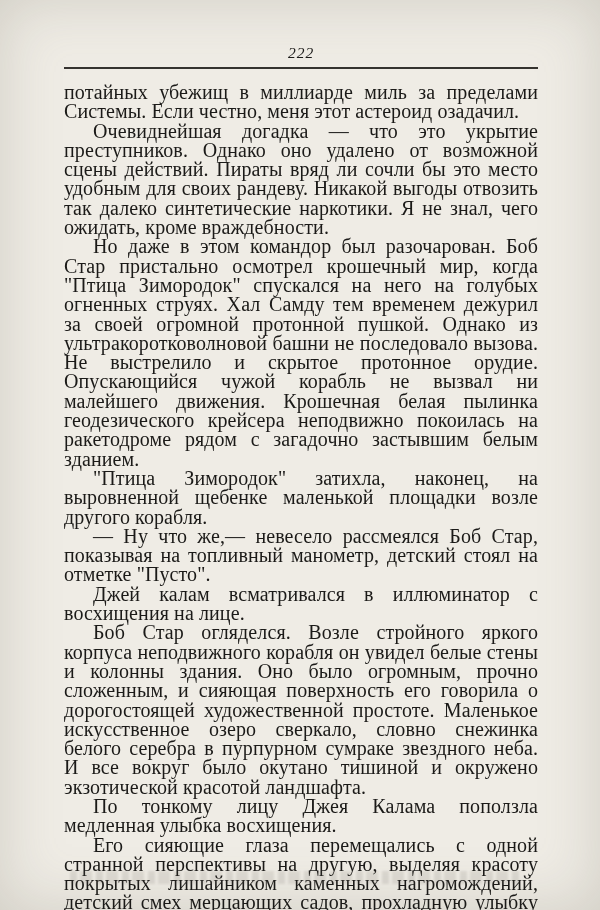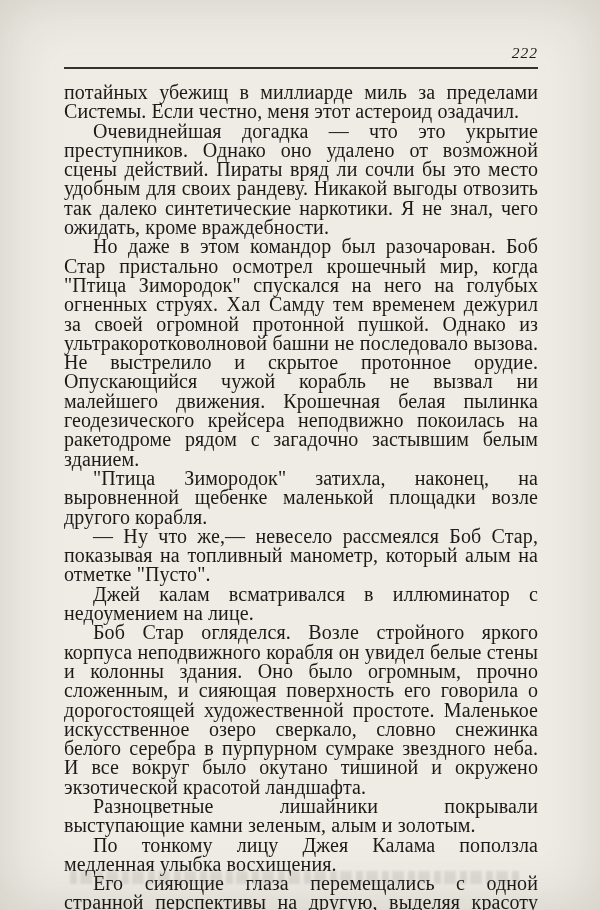--- a/index.html
+++ b/index.html
@@ -18,21 +18,21 @@
     width: 600px;
     height: 910px;
     background: #efece5;
     box-shadow: inset 0 0 60px rgba(120,115,100,0.25);
     box-sizing: border-box;
     padding: 44px 62px 0 64px;
     color: #1b1a18;
   }
   .running-head {
     display: flex;
-    justify-content: flex-end;
+    justify-content: center;
     align-items: baseline;
     font-size: 15px;
     gap: 43px;
   }
   .page-number {
     font-style: italic;
     font-size: 15.5px;
     letter-spacing: 1px;
   }
   .running-title {
@@ -85,23 +85,22 @@
     <span class="page-number">222</span>
   </div>
 
   <hr class="head-rule">
 
   <div class="text-block">
       <p class="para">потайных убежищ в миллиарде миль за пределами Системы. Если честно, меня этот астероид озадачил.</p>
       <p class="para indent">Очевиднейшая догадка — что это укрытие преступников. Однако оно удалено от возможной сцены действий. Пираты вряд ли сочли бы это место удобным для своих рандеву. Никакой выгоды отвозить так далеко синтетические наркотики. Я не знал, чего ожидать, кроме враждебности.</p>
       <p class="para indent">Но даже в этом командор был разочарован. Боб Стар пристально осмотрел крошечный мир, когда "Птица Зимородок" спускался на него на голубых огненных струях. Хал Самду тем временем дежурил за своей огромной протонной пушкой. Однако из ультракоротковолновой башни не последовало вызова. Не выстрелило и скрытое протонное орудие. Опускающийся чужой корабль не вызвал ни малейшего движения. Крошечная белая пылинка геодезического крейсера неподвижно покоилась на ракетодроме рядом с загадочно застывшим белым зданием.</p>
       <p class="para indent">"Птица Зимородок" затихла, наконец, на выровненной щебенке маленькой площадки возле другого корабля.</p>
-      <p class="para indent">— Ну что же,— невесело рассмеялся Боб Стар, показывая на топливный манометр, который алым на отметке "Пусто".</p>
-      <p class="para indent">Джей калам всматривался в иллюминатор с недоумением на лице.</p>
+      <p class="para indent">— Ну что же,— невесело рассмеялся Боб Стар, показывая на топливный манометр, детский стоял на отметке "Пусто".</p>
+      <p class="para indent">Джей калам всматривался в иллюминатор с восхищения на лице.</p>
       <p class="para indent">Боб Стар огляделся. Возле стройного яркого корпуса неподвижного корабля он увидел белые стены и колонны здания. Оно было огромным, прочно сложенным, и сияющая поверхность его говорила о дорогостоящей художественной простоте. Маленькое искусственное озеро сверкало, словно снежинка белого серебра в пурпурном сумраке звездного неба. И все вокруг было окутано тишиной и окружено экзотической красотой ландшафта.</p>
-      <p class="para indent">Разноцветные лишайники покрывали выступающие камни зеленым, алым и золотым.</p>
       <p class="para indent">По тонкому лицу Джея Калама поползла медленная улыбка восхищения.</p>
       <p class="para indent">Его сияющие глаза перемещались с одной странной перспективы на другую, выделяя красоту покрытых лишайником каменных нагромождений, детский смех мерцающих садов, прохладную улыбку серебристого озера и простое гостеприимство длинного белого здания.</p>
     </div>
 
   <div class="bleed-through"></div>
 
 </div>
 
 </body></html>

